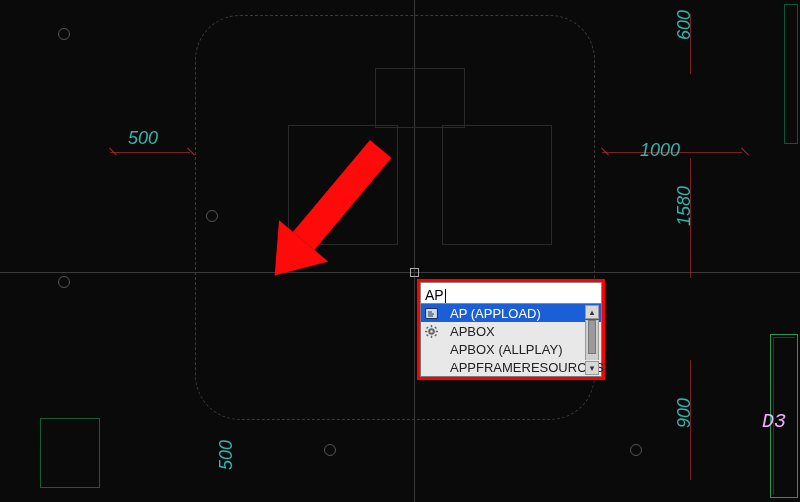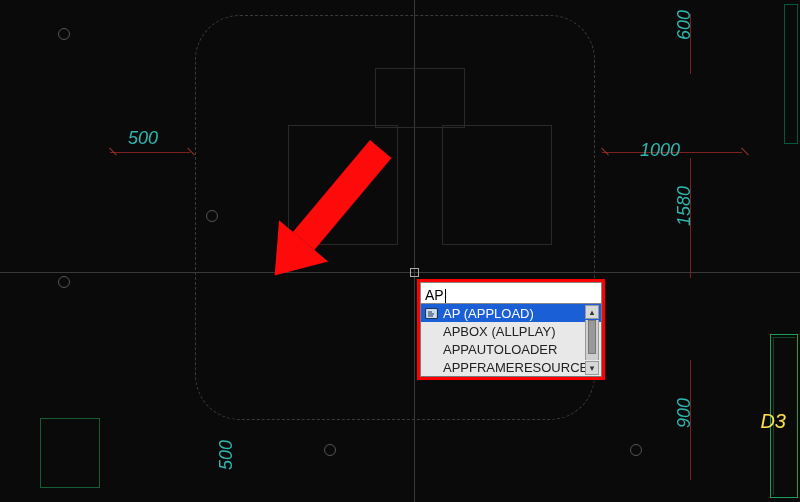--- a/index.html
+++ b/index.html
@@ -60,22 +60,22 @@
     font-weight: 500;
     white-space: nowrap;
   }
   .dim.v { writing-mode: vertical-rl; transform: rotate(180deg); }
   .dim-line { position: absolute; background: #7d2020; }
   .dim-line.h { height: 1px; }
   .dim-line.v { width: 1px; }
   .tick { position:absolute; width:10px; height:1px; background:#a03030; transform:rotate(45deg); }
 
   .grid-label {
-    position:absolute; color:#fde047; font-size:20px; font-style:italic;
-    right:14px; top:410px;
+    position:absolute; color:#f0abfc; font-size:20px; font-style:italic;
+    right:14px; top:410px;font-family:Liberation Mono, monospace;
   }
 
   .circle {
     position:absolute; width:12px; height:12px; border:1px solid #555;
     border-radius:50%;
   }
 
   
   .cmd-wrap {
     position: absolute;
@@ -99,21 +99,21 @@
     border: 1px solid #7a7a7a;
     border-top: none;
     font-size: 13px;
     color: #222;
     position: relative;
   }
   .item {
     display: flex; align-items: center;
     height: 18px;
     padding-left: 4px;
-    gap: 5px;
+    gap: 12px;
   }
   .item.sel { background: #1a5fd6; color:#fff; }
   .item .icon { width: 13px; height: 13px; flex-shrink:0; }
   .item .label { white-space: nowrap; }
   .scroll-up, .scroll-down {
     position:absolute; right:2px; width:14px; height:14px;
     display:flex; align-items:center; justify-content:center;
     background:#d8d8d8; border:1px solid #999;
     font-size:9px; color:#333;
     cursor:pointer;
@@ -210,26 +210,28 @@
       <div class="scroll-thumb"></div>
     </div>
     <div class="scroll-down">▾</div>
   <div class="item sel">
         <svg viewBox="0 0 13 13" class="icon">
           <use href="#lispG"></use>
         </svg>
         <span class="label">AP (APPLOAD)</span>
       </div>
       <div class="item">
+        <svg viewBox="0 0 13 13" class="icon">
+          <use href="#gearG"></use>
+        </svg>
+        <span class="label">APBOX</span>
+      </div>
+      <div class="item">
         <svg viewBox="0 0 13 13" class="icon"></svg>
         <span class="label">APBOX (ALLPLAY)</span>
-      </div>
-      <div class="item">
-        <svg viewBox="0 0 13 13" class="icon"></svg>
-        <span class="label">APPAUTOLOADER</span>
       </div>
       <div class="item">
         <svg viewBox="0 0 13 13" class="icon"></svg>
         <span class="label">APPFRAMERESOURCES</span>
       </div>
     </div>
 </div>
 
 <svg width="0" height="0" style="position:absolute">
   <defs>

